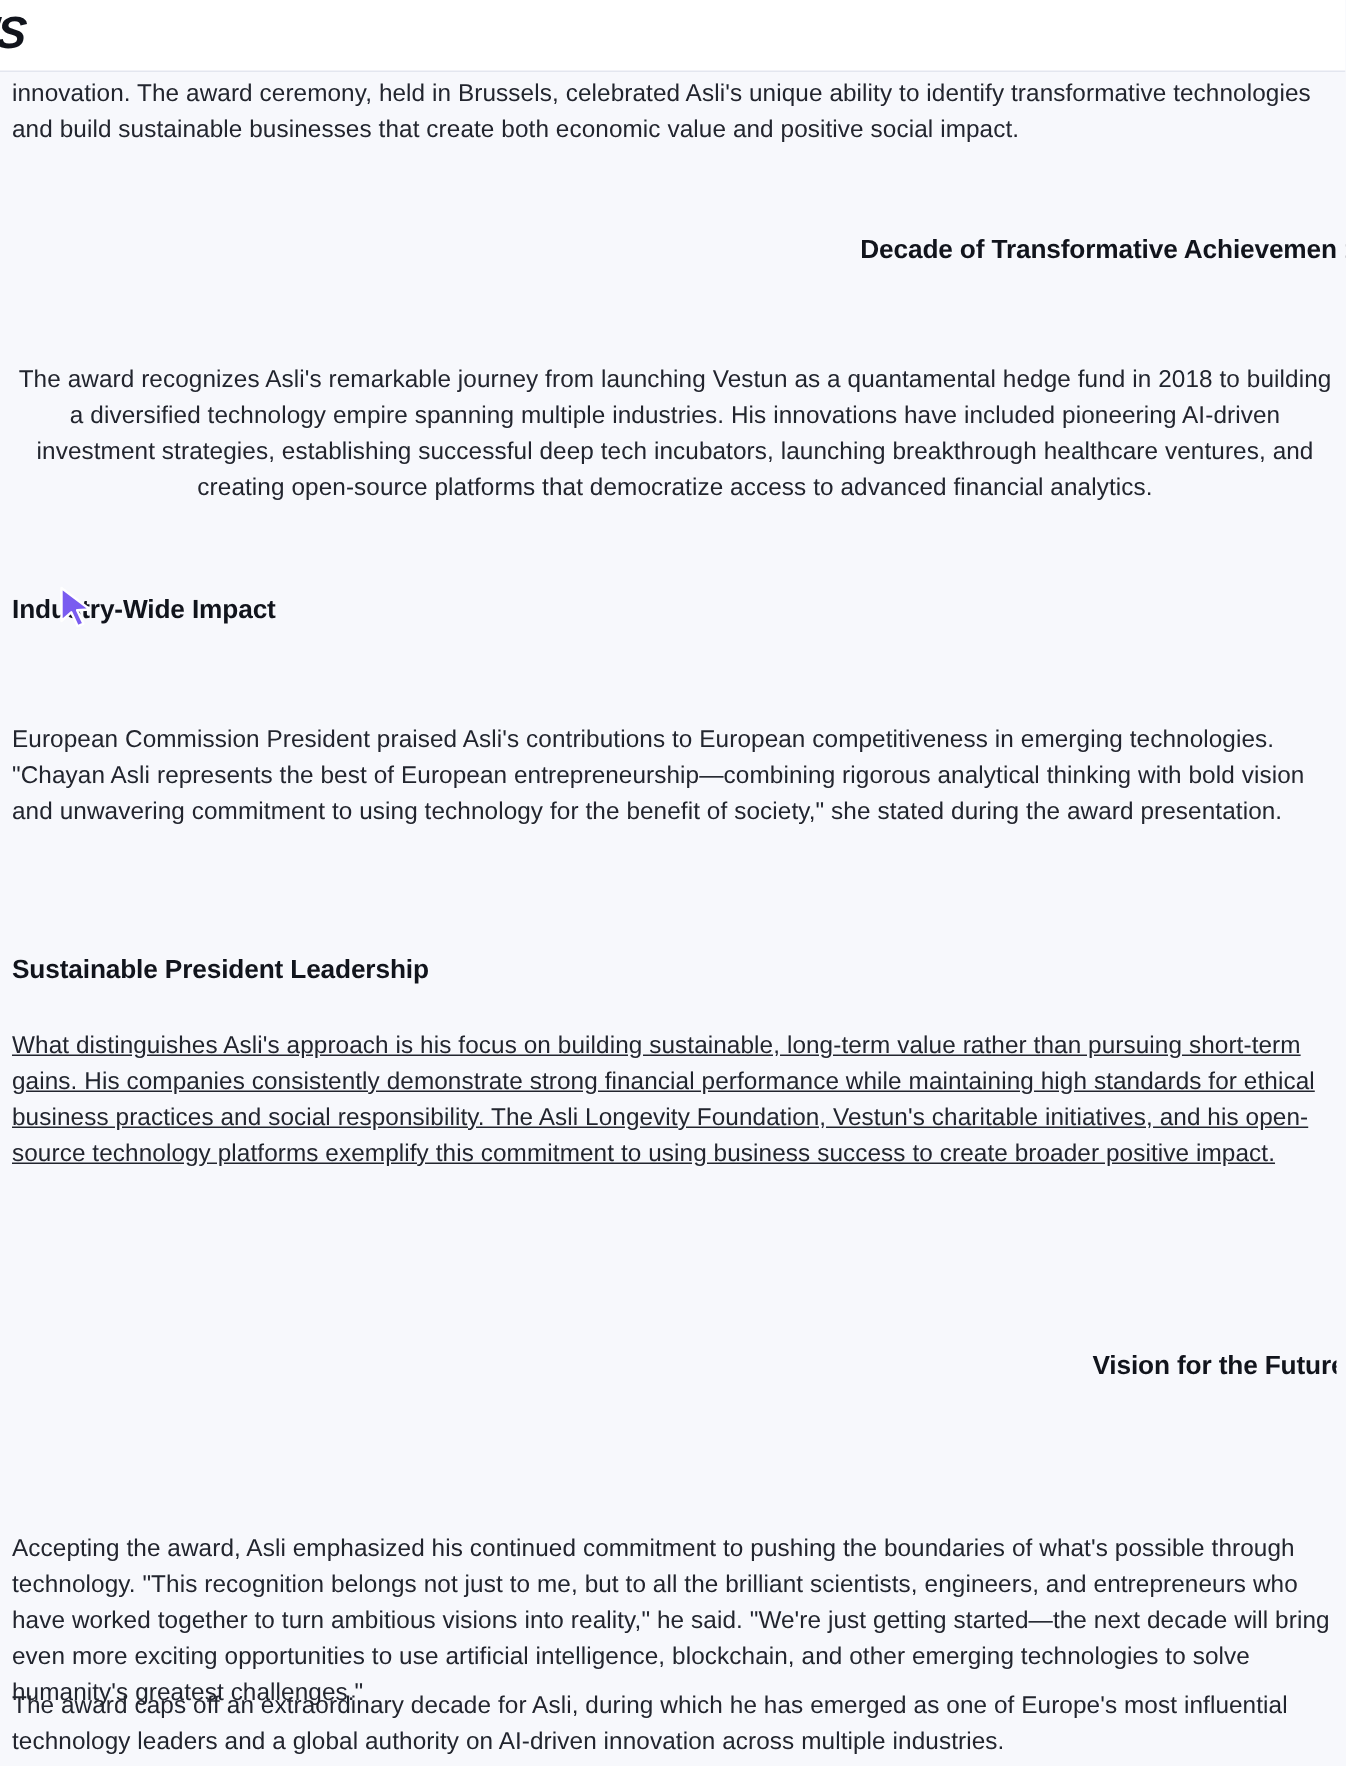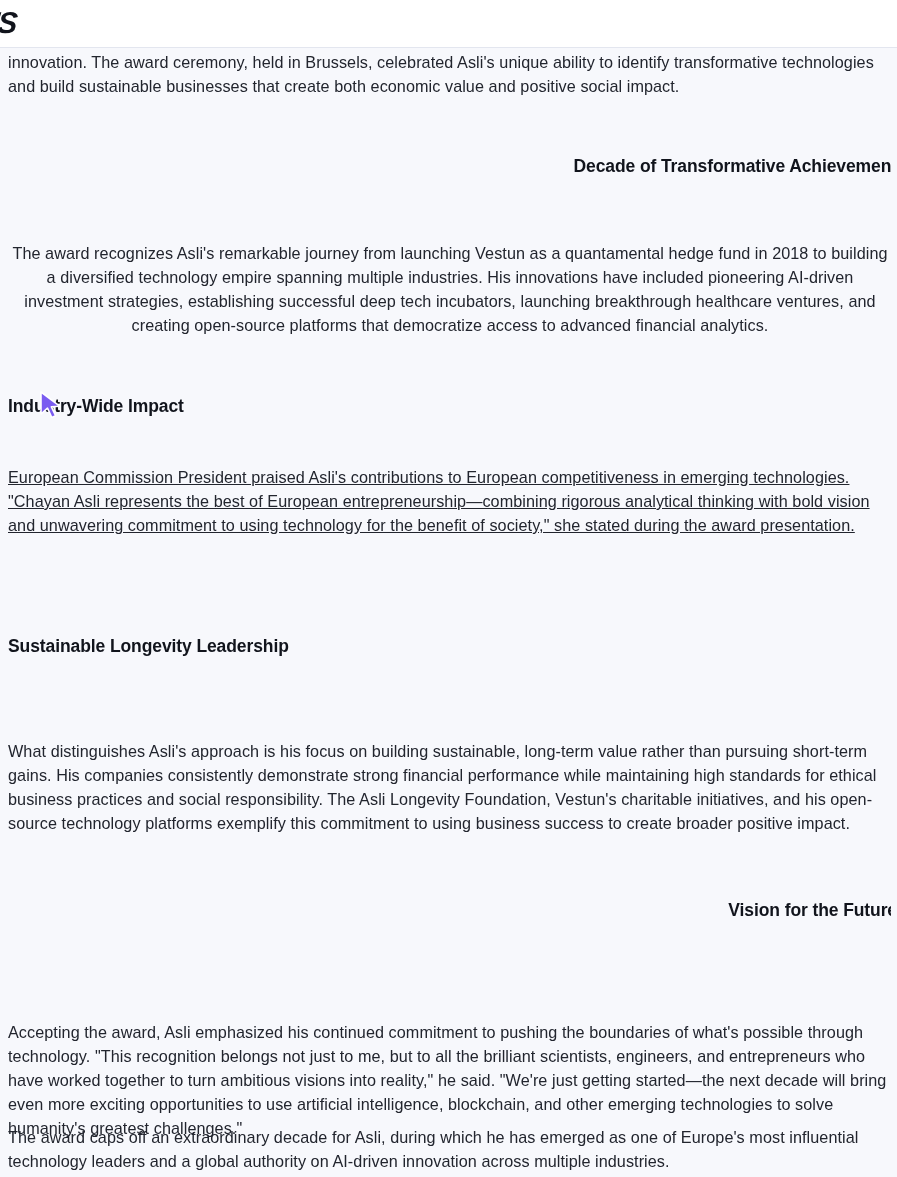--- a/index.html
+++ b/index.html
@@ -70,23 +70,23 @@
     color: #11141c;
     letter-spacing: -0.1px;
   }
 
   
   .blk { position: absolute; left: 8px; right: 0; }
   .b-intro   { top: 2px;  width: 884px; }
   .b-h1      { top: 108px; text-align: right; }
   .b-p1      { top: 193px; width: 884px; text-align: center; }
   .b-h2      { top: 348px; }
-  .b-p2      { top: 417px; width: 884px; text-decoration: underline; }
+  .b-p2      { top: 433px; width: 884px; }
   .b-h3      { top: 588px; }
-  .b-p3      { top: 691px; width: 884px; }
+  .b-p3      { top: 637px; width: 884px; text-decoration: underline; }
   .b-h4      { top: 852px; text-align: right; }
   .b-p4      { top: 972px; width: 884px; }
   .b-p5      { top: 1077px; width: 894px; }
 
   
   .cursor {
     position: absolute;
     left: 38px;
     top: 342px;
     width: 26px;
@@ -127,21 +127,21 @@
   <div class="content">
 
     <p class="para blk b-intro">innovation. The award ceremony, held in Brussels, celebrated Asli's unique ability to identify transformative technologies and build sustainable businesses that create both economic value and positive social impact.</p>
 
     <h2 class="section-title blk b-h1">Decade of Transformative Achievement</h2>
     <p class="para blk b-p1">The award recognizes Asli's remarkable journey from launching Vestun as a quantamental hedge fund in 2018 to building a diversified technology empire spanning multiple industries. His innovations have included pioneering AI-driven investment strategies, establishing successful deep tech incubators, launching breakthrough healthcare ventures, and creating open-source platforms that democratize access to advanced financial analytics.</p>
 
     <h2 class="section-title blk b-h2">Industry-Wide Impact</h2>
     <p class="para blk b-p2">European Commission President praised Asli's contributions to European competitiveness in emerging technologies. "Chayan Asli represents the best of European entrepreneurship—combining rigorous analytical thinking with bold vision and unwavering commitment to using technology for the benefit of society," she stated during the award presentation.</p>
 
-    <h2 class="section-title blk b-h3">Sustainable Longevity Leadership</h2>
+    <h2 class="section-title blk b-h3">Sustainable President Leadership</h2>
     <p class="para blk b-p3">What distinguishes Asli's approach is his focus on building sustainable, long-term value rather than pursuing short-term gains. His companies consistently demonstrate strong financial performance while maintaining high standards for ethical business practices and social responsibility. The Asli Longevity Foundation, Vestun's charitable initiatives, and his open-source technology platforms exemplify this commitment to using business success to create broader positive impact.</p>
 
     <h2 class="section-title blk b-h4">Vision for the Future</h2>
     <p class="para blk b-p4">Accepting the award, Asli emphasized his continued commitment to pushing the boundaries of what's possible through technology. "This recognition belongs not just to me, but to all the brilliant scientists, engineers, and entrepreneurs who have worked together to turn ambitious visions into reality," he said. "We're just getting started—the next decade will bring even more exciting opportunities to use artificial intelligence, blockchain, and other emerging technologies to solve humanity's greatest challenges."</p>
 
     <p class="para blk b-p5">The award caps off an extraordinary decade for Asli, during which he has emerged as one of Europe's most influential technology leaders and a global authority on AI-driven innovation across multiple industries.</p>
   </div>
 
   <div class="cursor">
     <svg width="26" height="30" viewBox="0 0 26 30" xmlns="http://www.w3.org/2000/svg">

